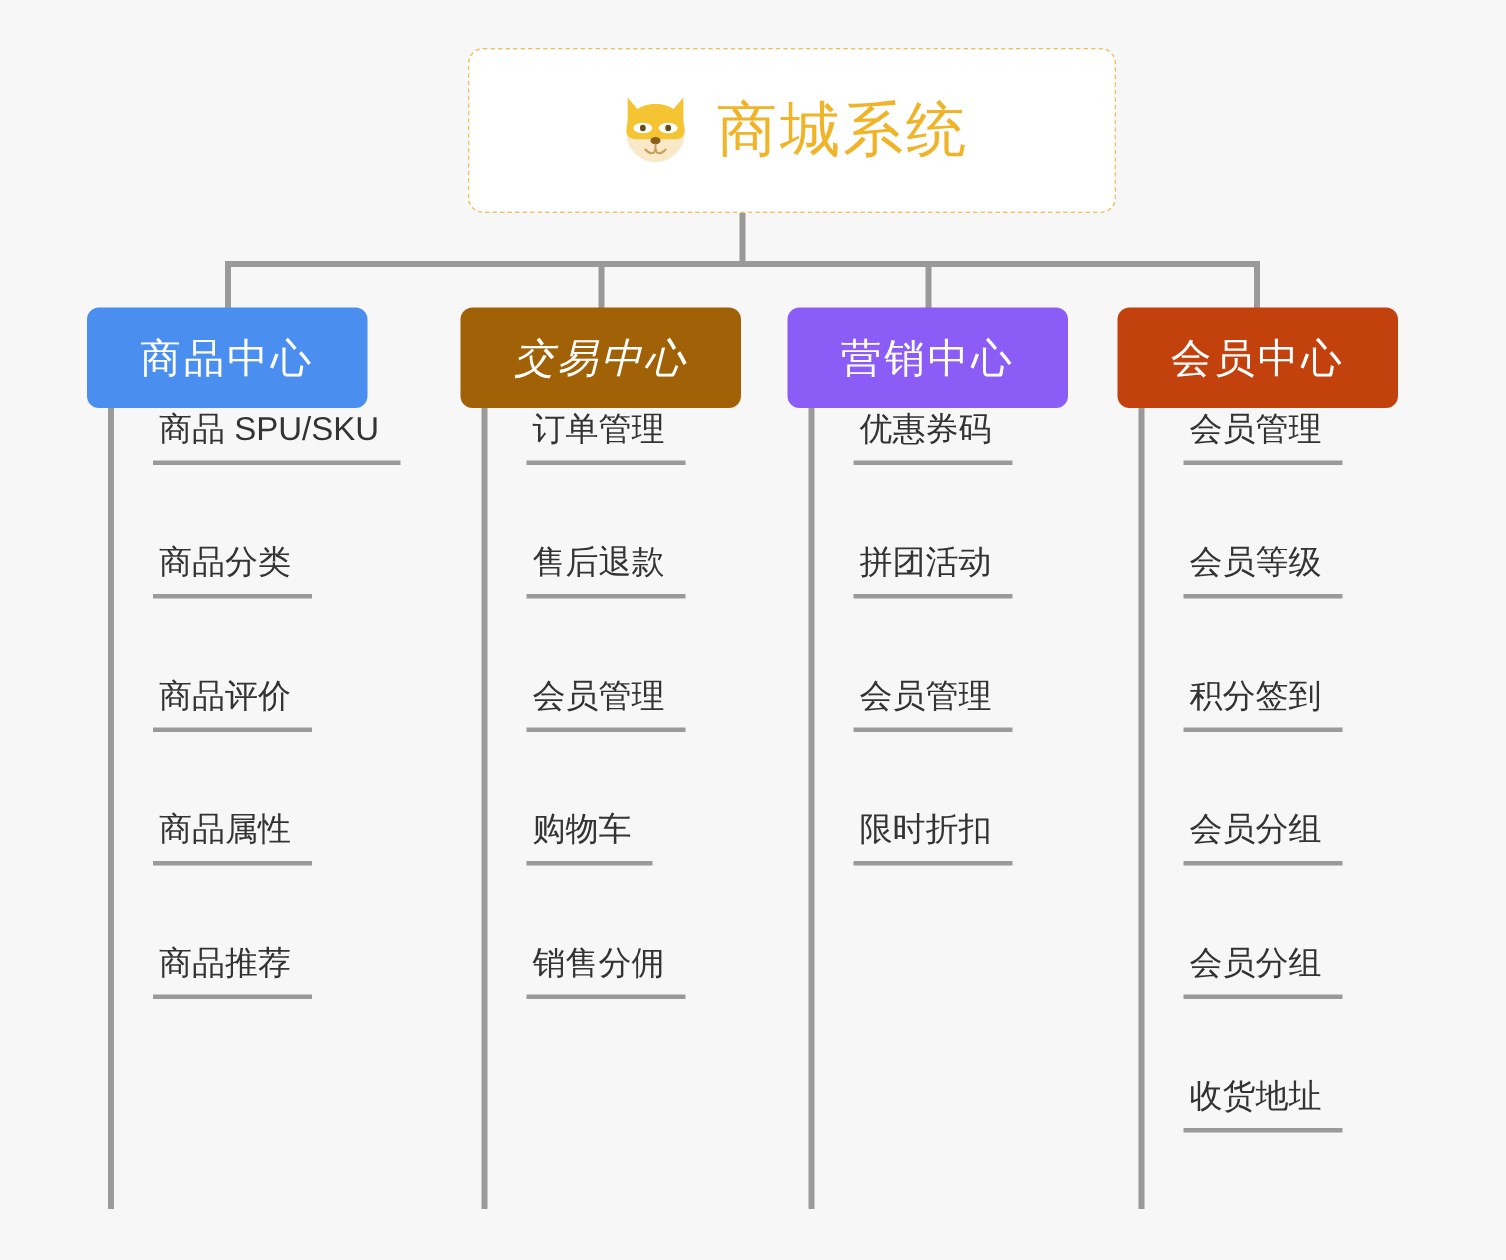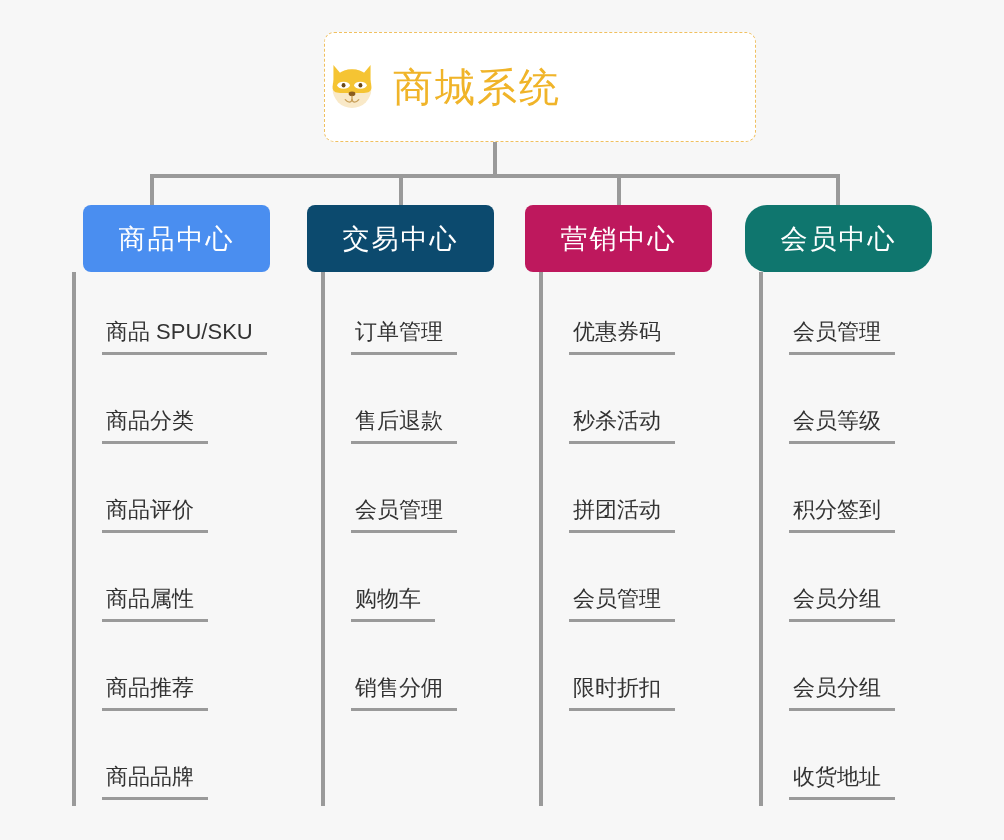--- a/index.html
+++ b/index.html
@@ -17,31 +17,31 @@
 
   #mindmap {
     position: relative;
     width: 1004px;
     height: 840px;
   }
 
   
   .root-node {
     position: absolute;
-    left: 324px;
+    left: 312px;
     top: 32px;
     width: 432px;
     height: 110px;
     box-sizing: border-box;
     background: #ffffff;
     border: 1px dashed #f0c060;
     border-radius: 10px;
     display: flex;
     align-items: center;
-    justify-content: flex-start;
+    justify-content: center;
   }
   .root-inner {
     display: flex;
     align-items: center;
     gap: 14px;
   }
   .root-icon {
     width: 54px;
     height: 54px;
     flex: 0 0 auto;
@@ -101,21 +101,21 @@
     display: flex;
     align-items: center;
     justify-content: center;
     color: #ffffff;
     font-size: 27px;
     letter-spacing: 2px;
     white-space: nowrap;
     z-index: 2;
   }
   
-  .branch-0 .cat-box { width: 187px; margin-left: 25px; }
+  .branch-0 .cat-box { width: 187px; }
 
   
   .spine {
     position: absolute;
     left: 14px;
     top: 67px;
     width: 4px;
     background: #9a9a9a;
     z-index: 1;
   }
@@ -128,21 +128,21 @@
     width: 206px;
     list-style: none;
     margin: 0;
     padding: 0;
   }
   .leaf-item {
     position: relative;
     height: 89px;
     box-sizing: border-box;
     display: flex;
-    align-items: flex-end;
+    align-items: flex-start;
     padding-left: 30px;
     padding-bottom: 6px;
   }
   .leaf-label {
     position: relative;
     display: inline-block;
     font-size: 22px;
     line-height: 1.25;
     color: #333333;
     white-space: nowrap;
@@ -194,28 +194,25 @@
         </li>
       <li class="leaf-item">
           <span class="leaf-label">商品评价</span>
         </li>
       <li class="leaf-item">
           <span class="leaf-label">商品属性</span>
         </li>
       <li class="leaf-item">
           <span class="leaf-label">商品推荐</span>
         </li>
-      <li class="leaf-item">
-          <span class="leaf-label">商品品牌</span>
-        </li>
     </ul>
   </div>
 
   <div class="branch branch-1">
-    <div class="cat-box" style="background: #0c4a6e;">交易中心</div>
+    <div class="cat-box" style="background: #a16207; font-style: italic;">交易中心</div>
     <div class="spine" style="background: rgb(154, 154, 154); height: 534px;"></div>
     <ul class="leaf-list">
       <li class="leaf-item">
           <span class="leaf-label">订单管理</span>
         </li>
       <li class="leaf-item">
           <span class="leaf-label">售后退款</span>
         </li>
       <li class="leaf-item">
           <span class="leaf-label">会员管理</span>
@@ -223,43 +220,40 @@
       <li class="leaf-item">
           <span class="leaf-label">购物车</span>
         </li>
       <li class="leaf-item">
           <span class="leaf-label">销售分佣</span>
         </li>
     </ul>
   </div>
 
   <div class="branch branch-2">
-    <div class="cat-box" style="background: #be185d;">营销中心</div>
+    <div class="cat-box" style="background: #8b5cf6;">营销中心</div>
     <div class="spine" style="background: rgb(154, 154, 154); height: 534px;"></div>
     <ul class="leaf-list">
       <li class="leaf-item">
           <span class="leaf-label">优惠券码</span>
         </li>
       <li class="leaf-item">
-          <span class="leaf-label">秒杀活动</span>
-        </li>
-      <li class="leaf-item">
           <span class="leaf-label">拼团活动</span>
         </li>
       <li class="leaf-item">
           <span class="leaf-label">会员管理</span>
         </li>
       <li class="leaf-item">
           <span class="leaf-label">限时折扣</span>
         </li>
     </ul>
   </div>
 
   <div class="branch branch-3">
-    <div class="cat-box" style="background: #0f766e; border-radius: 22px;">会员中心</div>
+    <div class="cat-box" style="background: #c2410c;">会员中心</div>
     <div class="spine" style="background: rgb(154, 154, 154); height: 534px;"></div>
     <ul class="leaf-list">
       <li class="leaf-item">
           <span class="leaf-label">会员管理</span>
         </li>
       <li class="leaf-item">
           <span class="leaf-label">会员等级</span>
         </li>
       <li class="leaf-item">
           <span class="leaf-label">积分签到</span>

